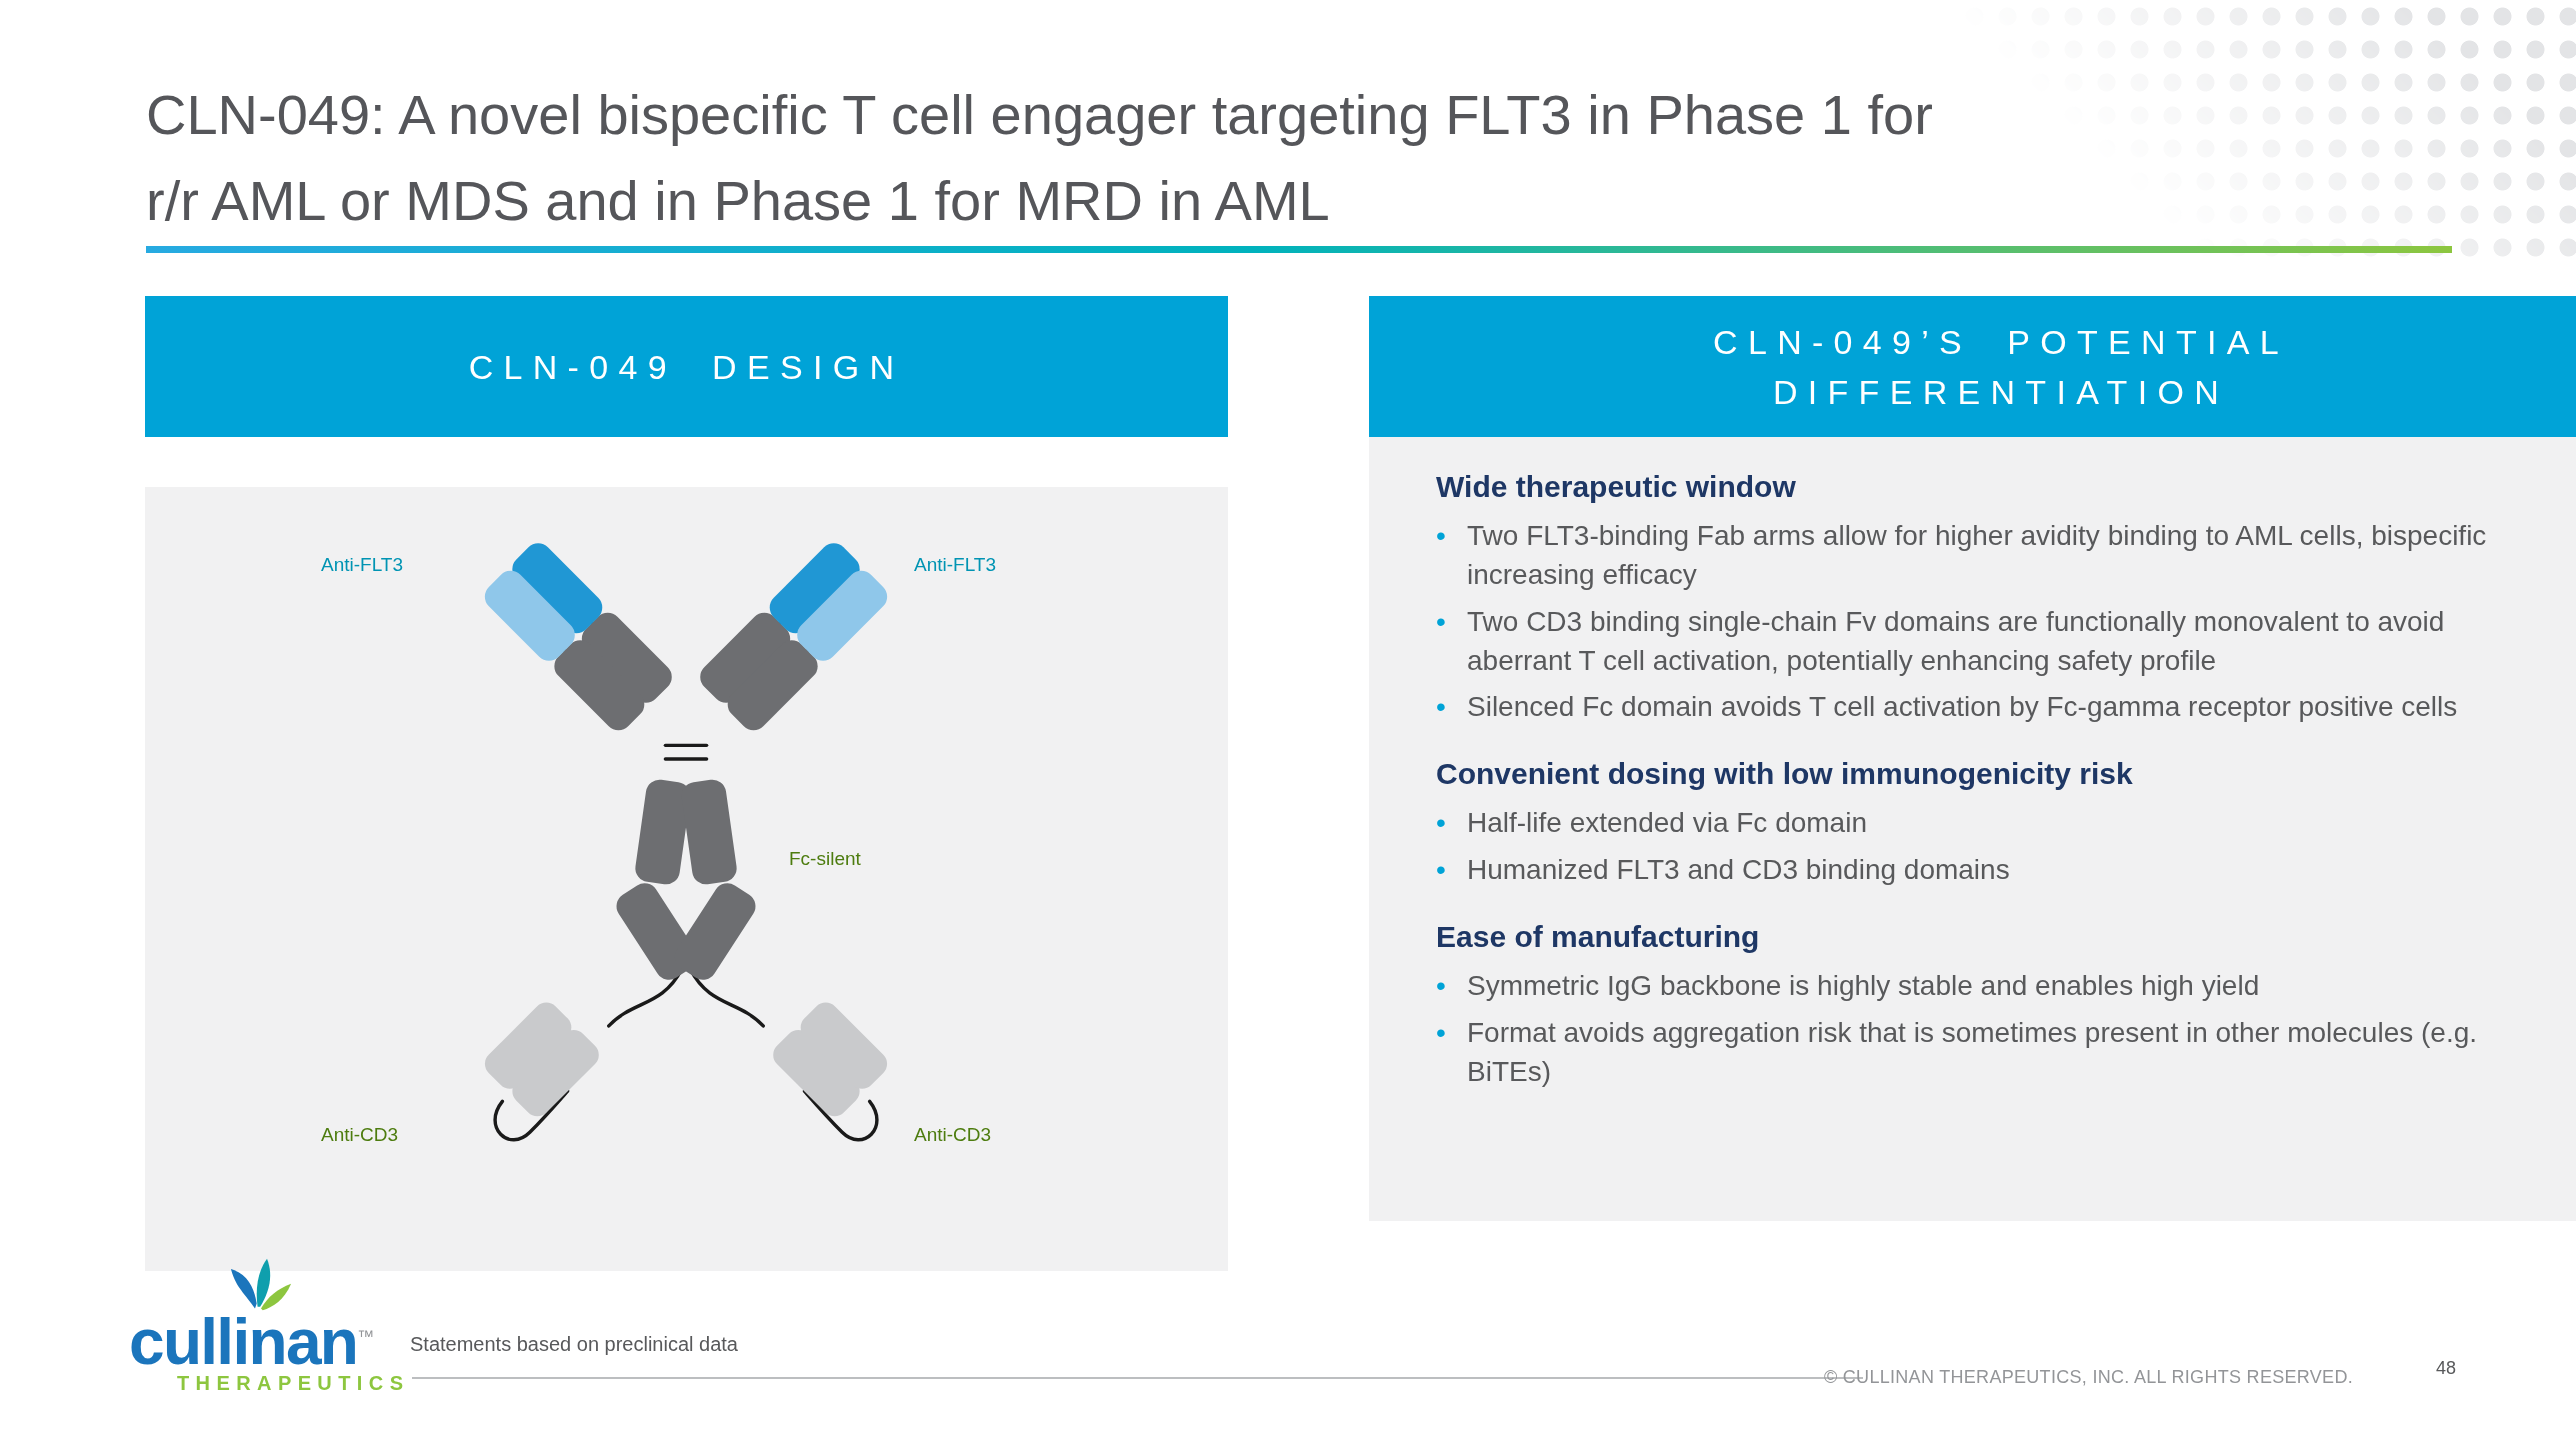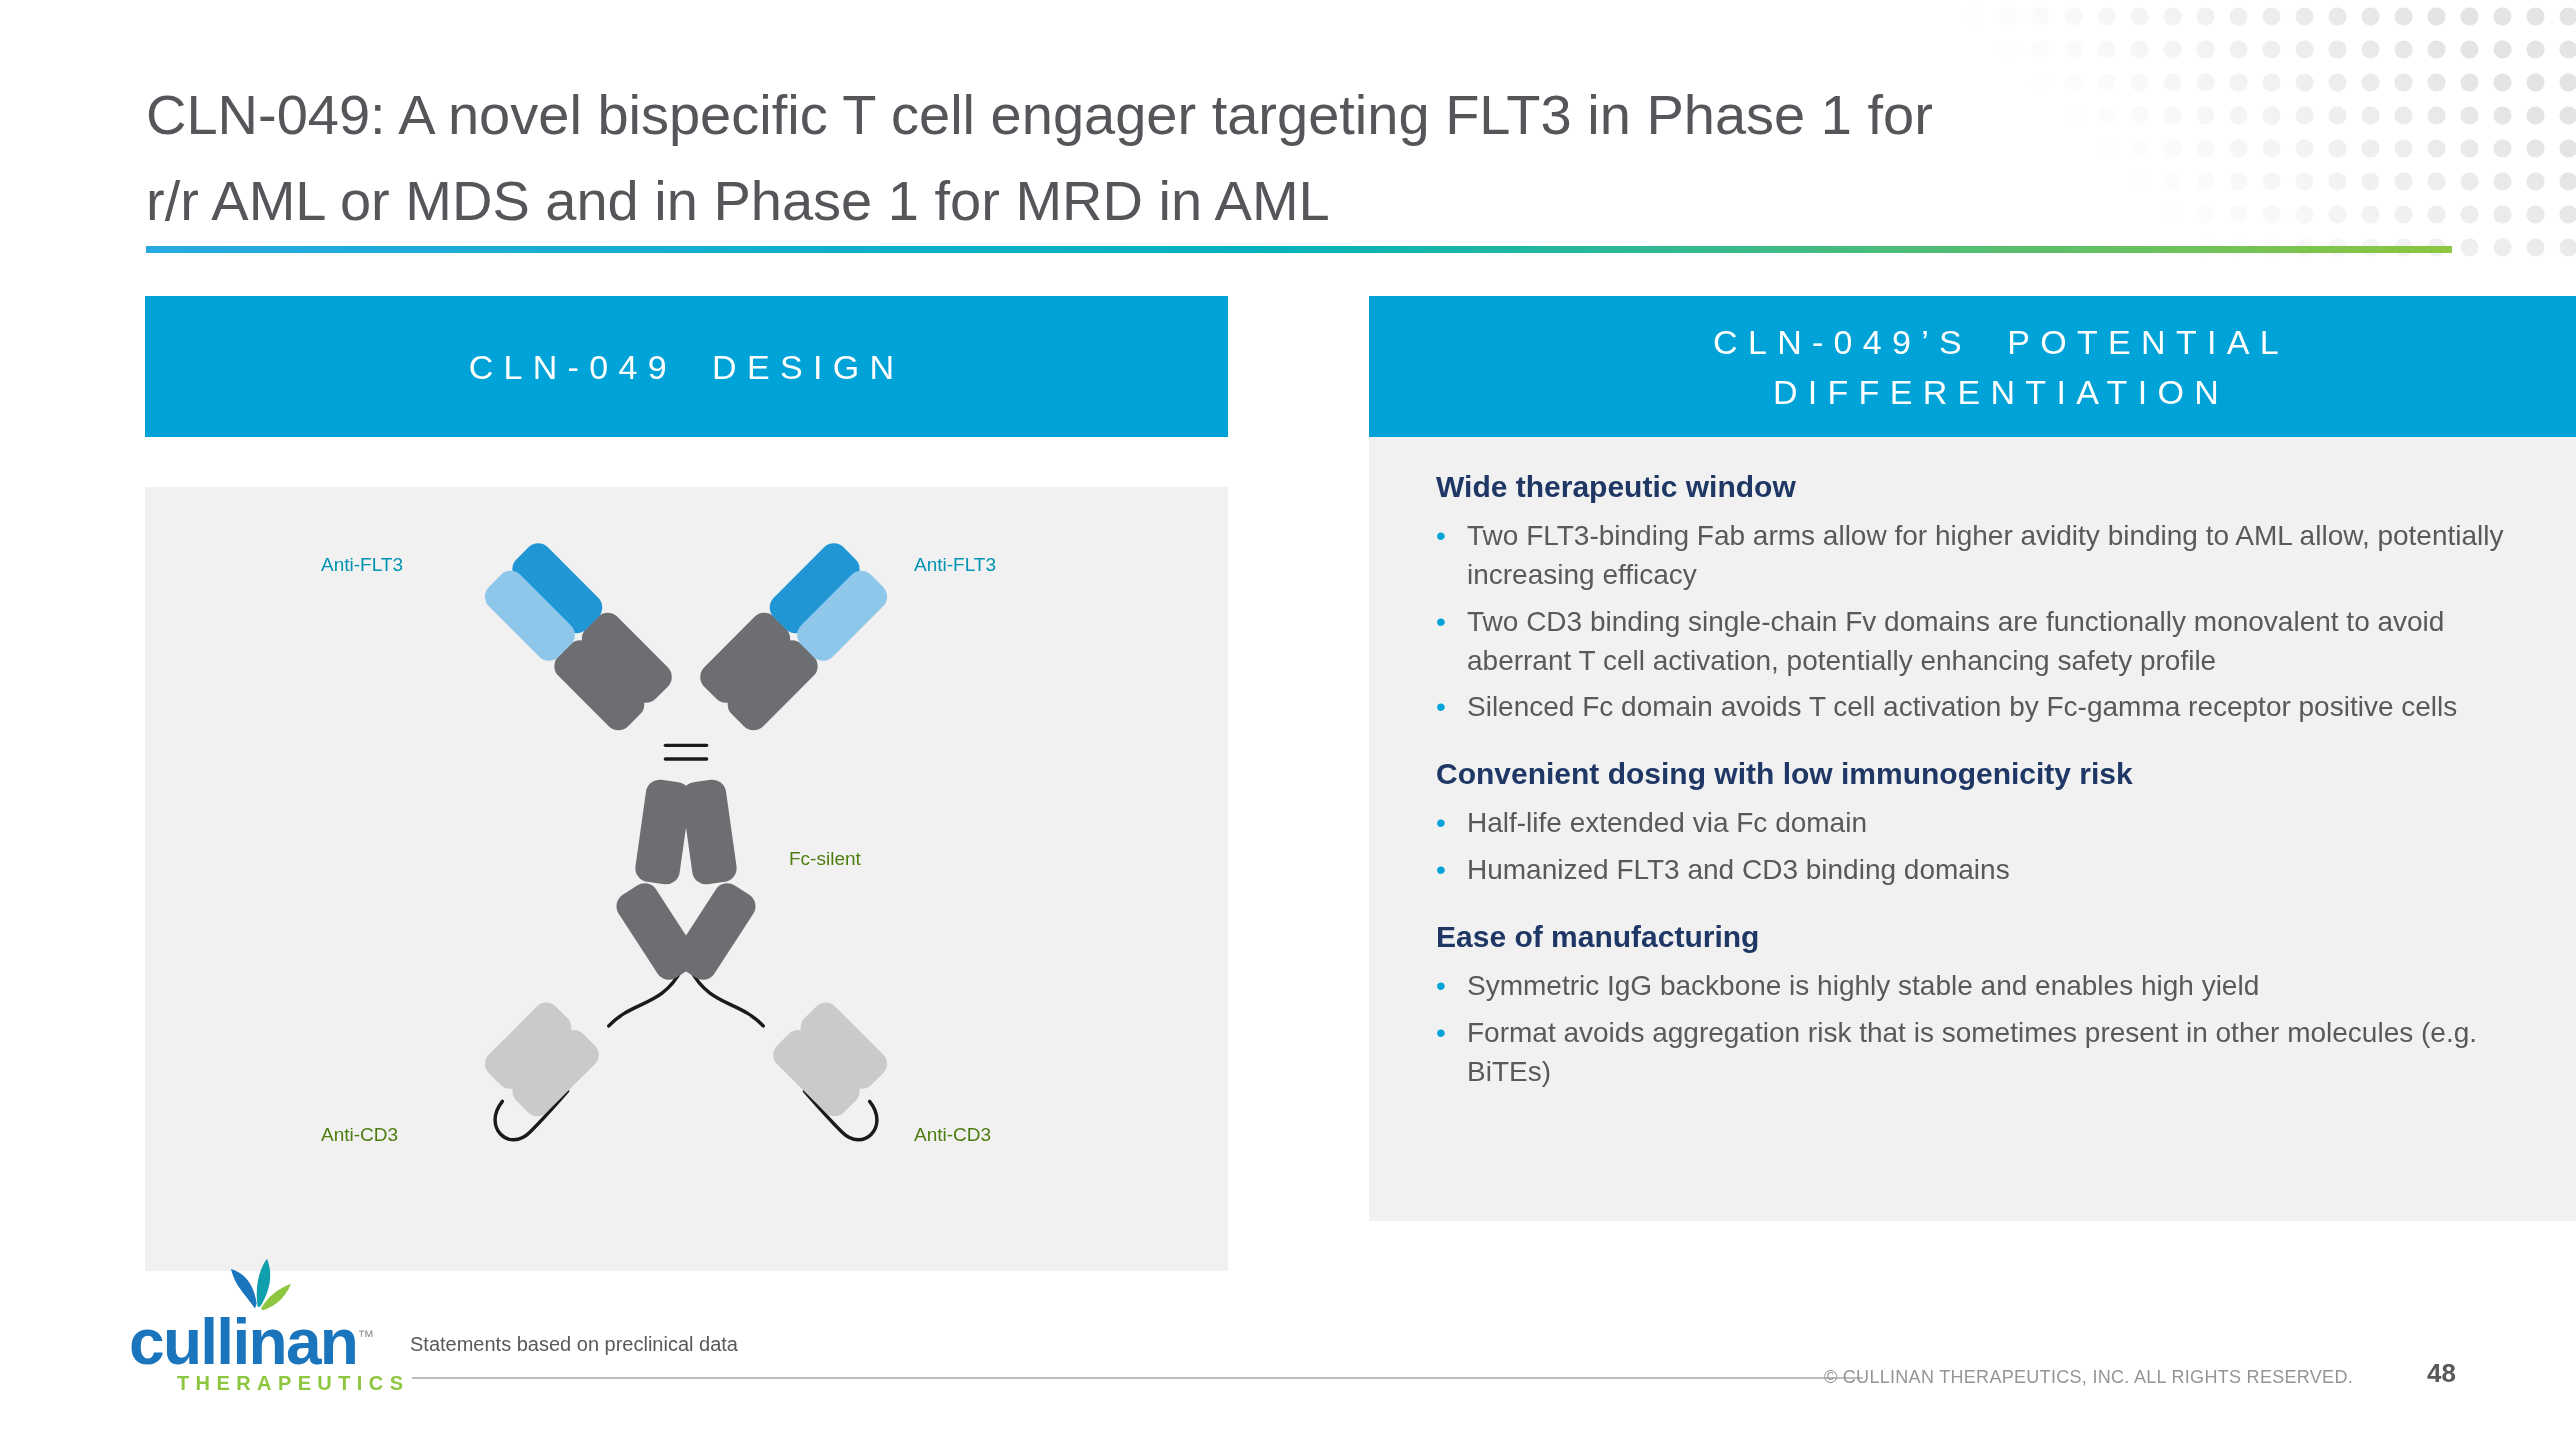--- a/index.html
+++ b/index.html
@@ -58,21 +58,21 @@
   .leaves { position:absolute; left:100px; top:0; }
   .wordmark { position:absolute; left:0; top:48px; font-size:64px; font-weight:700;
               color:#1b75bc; letter-spacing:-1.7px; line-height:64px; }
   .tm { font-size:17px; vertical-align:super; color:#939598; font-weight:400; letter-spacing:0; }
   .logo-sub { position:absolute; left:48px; top:115px; font-size:20px; letter-spacing:6.4px;
               color:#8dc63f; font-weight:700; }
 
   .footnote { position:absolute; left:410px; top:1333px; font-size:20px; color:#58595b; }
   .footer-rule { position:absolute; left:412px; top:1377px; width:1451px; height:1.7px; background:#bcbec0; }
   .copyright { position:absolute; right:223px; top:1367px; font-size:18px; color:#939598; letter-spacing:0.3px; }
-  .pagenum   { position:absolute; right:120px; top:1358px; font-size:26px; color:#58595b;font-weight:bold; }
+  .pagenum   { position:absolute; right:120px; top:1358px; font-size:18px; color:#58595b; }
 </style>
 </head>
 <body>
 
 <div class="slide">
 
   <div class="dots"></div>
 
   <div class="title">
     <div>CLN-049: A novel bispecific T cell engager targeting FLT3 in Phase 1 for</div>
@@ -139,21 +139,21 @@
   <div class="panel panel-diff">
     <div class="panel-header">
       <div>CLN-049’S POTENTIAL</div>
       <div>DIFFERENTIATION</div>
     </div>
     <div class="panel-body">
 
       <h3 class="sec-heading first">Wide therapeutic window</h3>
       <div class="bullet">
         <span class="dot">•</span>
-        <span>Two FLT3-binding Fab arms allow for higher avidity binding to AML allow, potentially increasing efficacy</span>
+        <span>Two FLT3-binding Fab arms allow for higher avidity binding to AML cells, bispecific increasing efficacy</span>
       </div>
       <div class="bullet">
         <span class="dot">•</span>
         <span>Two CD3 binding single-chain Fv domains are functionally monovalent to avoid aberrant T cell activation, potentially enhancing safety profile</span>
       </div>
       <div class="bullet">
         <span class="dot">•</span>
         <span>Silenced Fc domain avoids T cell activation by Fc-gamma receptor positive cells</span>
       </div>
 

